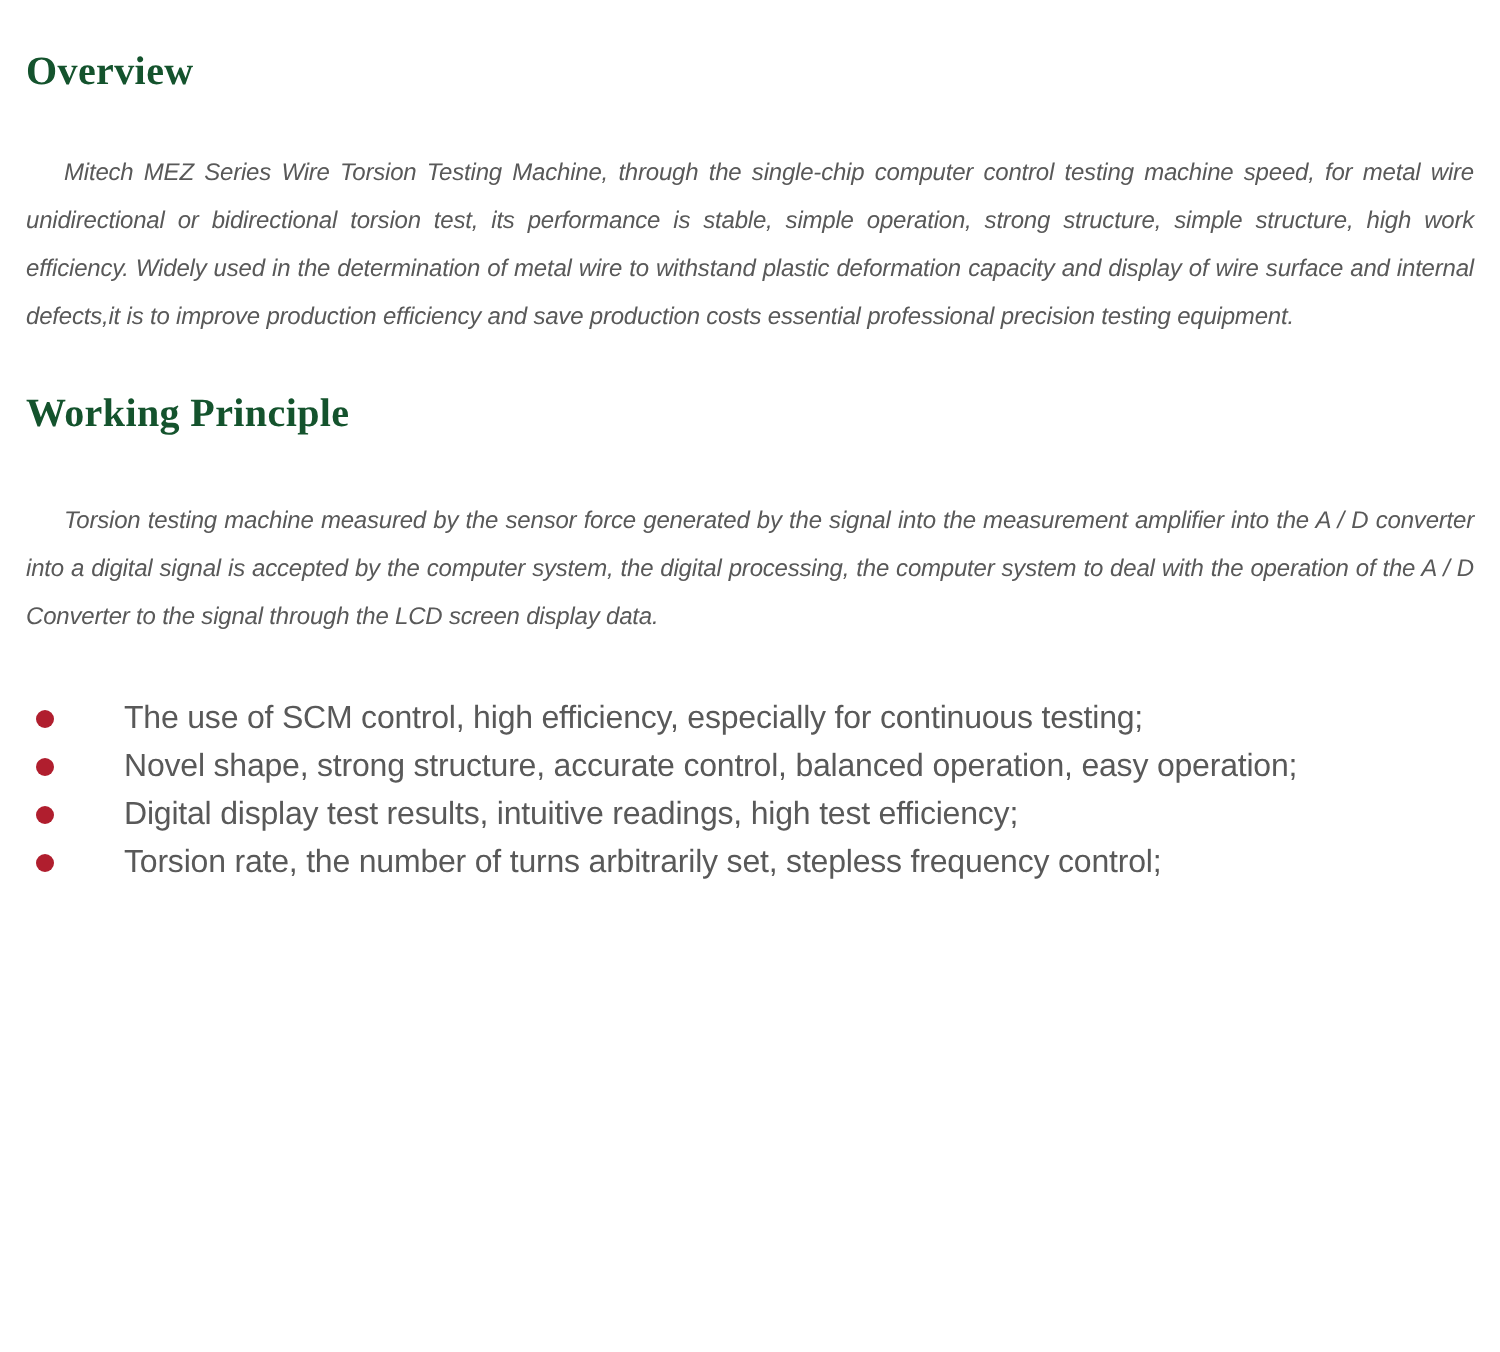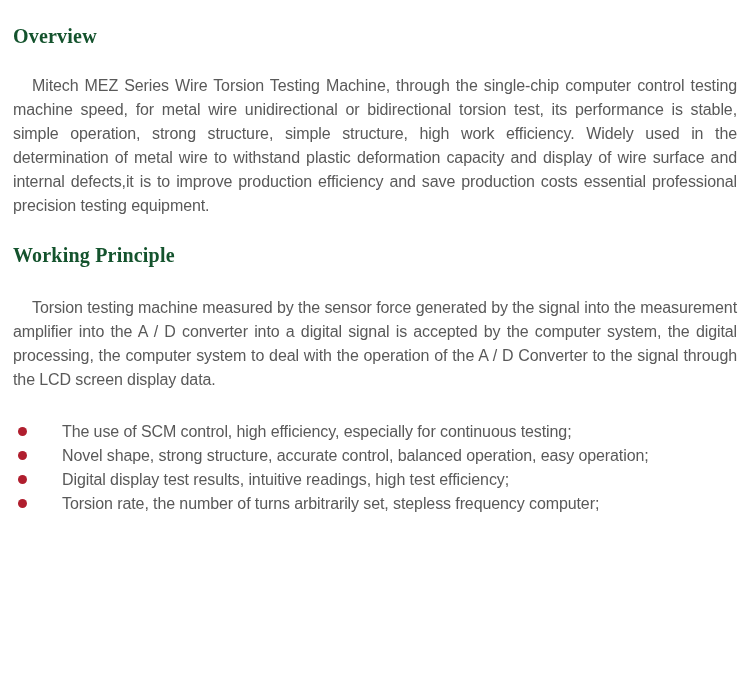--- a/index.html
+++ b/index.html
@@ -19,27 +19,28 @@
   .section-heading {
     font-family: "Liberation Serif", serif;
     font-weight: bold;
     font-size: 20px;
     line-height: 22px;
     color: #14532d;
     margin: 0;
     letter-spacing: 0.2px;
   }
   .body-paragraph {
-    font-size: 16px;
+    font-size: 12px;
     line-height: 24px;
     color: #595959;
     text-align: justify;
     text-indent: 19px;
     margin: 0;
     letter-spacing: -0.1px;
+    font-style: italic;
   }
   .section-overview .body-paragraph { margin-top: 27px; }
   .section-working-principle .section-heading { margin-top: 26px; }
   .section-working-principle .body-paragraph { margin-top: 30px; }
   .section-features .section-heading { margin-top: 38px; }
   .features-list {
     list-style: none;
     margin: 28px 0 0 0;
     padding: 0;
   }
@@ -86,18 +87,18 @@
       <li class="feature-item">
         <span class="bullet-icon"></span>
         <span>Novel shape, strong structure, accurate control, balanced operation, easy operation;</span>
       </li>
       <li class="feature-item">
         <span class="bullet-icon"></span>
         <span>Digital display test results, intuitive readings, high test efficiency;</span>
       </li>
       <li class="feature-item">
         <span class="bullet-icon"></span>
-        <span>Torsion rate, the number of turns arbitrarily set, stepless frequency computer;</span>
+        <span>Torsion rate, the number of turns arbitrarily set, stepless frequency control;</span>
       </li>
     </ul>
   </section>
 
 </div>
 
 </body></html>

